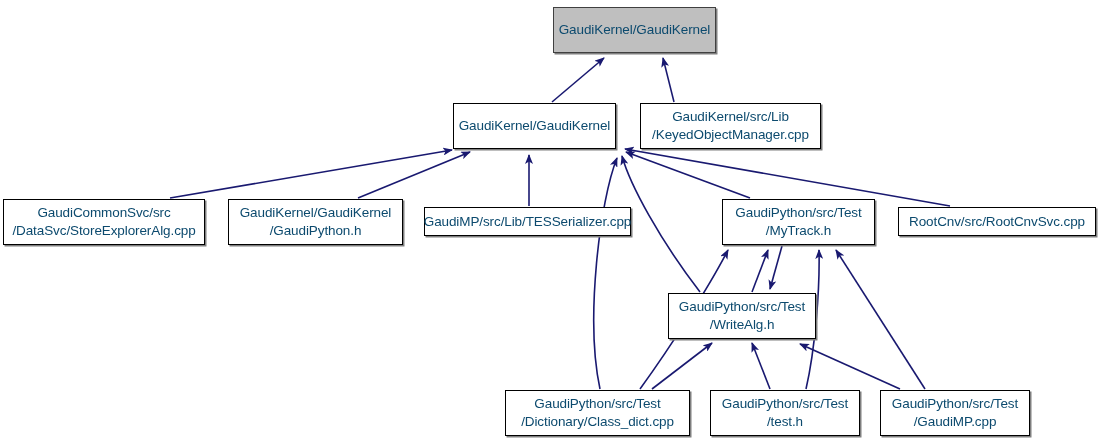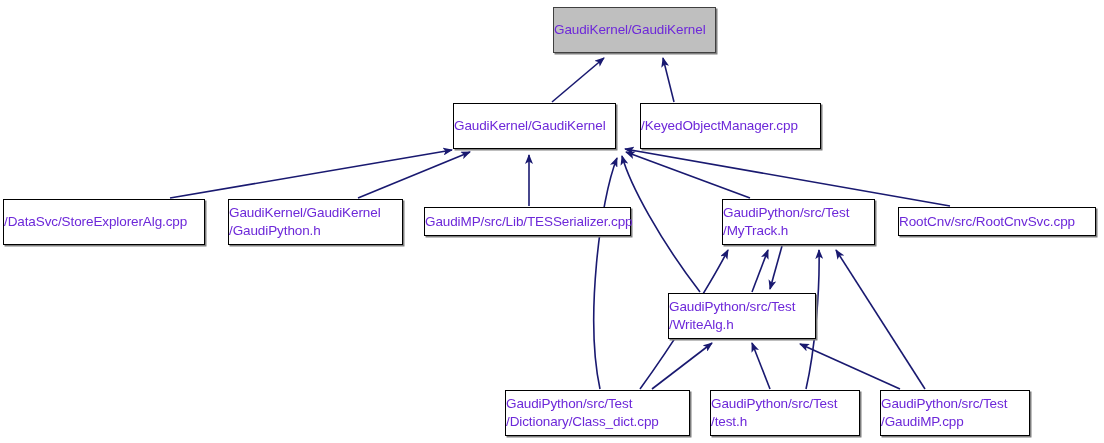--- a/index.html
+++ b/index.html
@@ -24,24 +24,24 @@
     height: 443px;
     pointer-events: none;
   }
   .node {
     position: absolute;
     box-sizing: border-box;
     border: 1px solid #000000;
     background: #ffffff;
     display: flex;
     flex-direction: column;
-    align-items: flex-start;
+    align-items: center;
     justify-content: center;
     text-align: center;
-    color: #6d28d9;
+    color: #0c4a6e;
     font-size: 13.5px;
     line-height: 18px;
     letter-spacing: -0.1px;
     z-index: 3;
     box-shadow: 1.5px 1.5px 0 0 #7f7f7f;
   }
   .node.root {
     background: #bfbfbf;
     border-color: #404040;
   }
@@ -89,24 +89,26 @@
 
   <div class="node root" style="left: 553px; top: 7px; width: 163px; height: 46px;">
     <span class="line">GaudiKernel/GaudiKernel</span>
   </div>
 
   <div class="node" style="left: 453px; top: 103px; width: 163px; height: 46px;">
     <span class="line">GaudiKernel/GaudiKernel</span>
   </div>
 
   <div class="node" style="left: 640px; top: 103px; width: 181px; height: 46px;">
+    <span class="line">GaudiKernel/src/Lib</span>
     <span class="line">/KeyedObjectManager.cpp</span>
   </div>
 
   <div class="node" style="left: 3px; top: 199px; width: 202px; height: 46px;">
+    <span class="line">GaudiCommonSvc/src</span>
     <span class="line">/DataSvc/StoreExplorerAlg.cpp</span>
   </div>
 
   <div class="node" style="left: 228px; top: 199px; width: 175px; height: 46px;">
     <span class="line">GaudiKernel/GaudiKernel</span>
     <span class="line">/GaudiPython.h</span>
   </div>
 
   <div class="node" style="left: 424px; top: 207px; width: 207px; height: 29px;">
     <span class="line">GaudiMP/src/Lib/TESSerializer.cpp</span>

